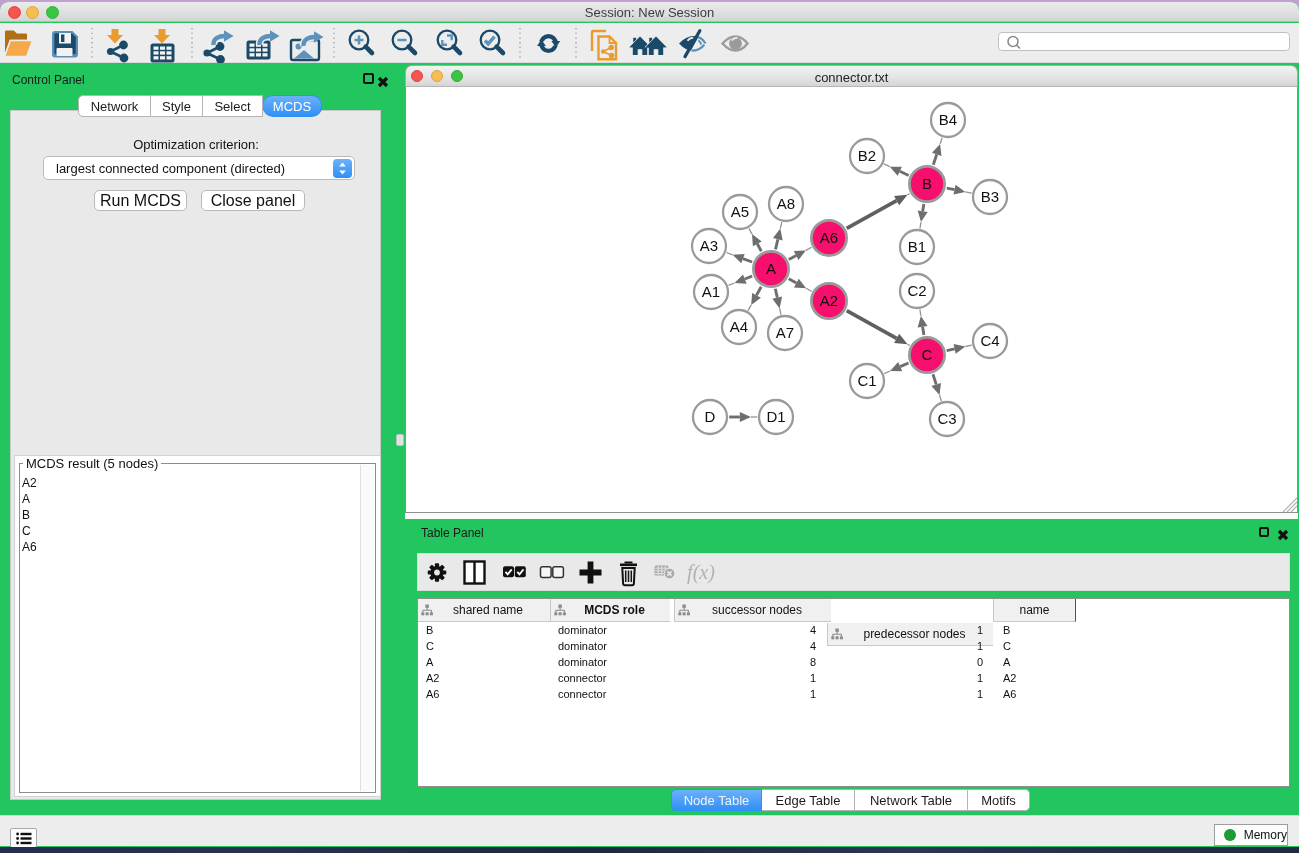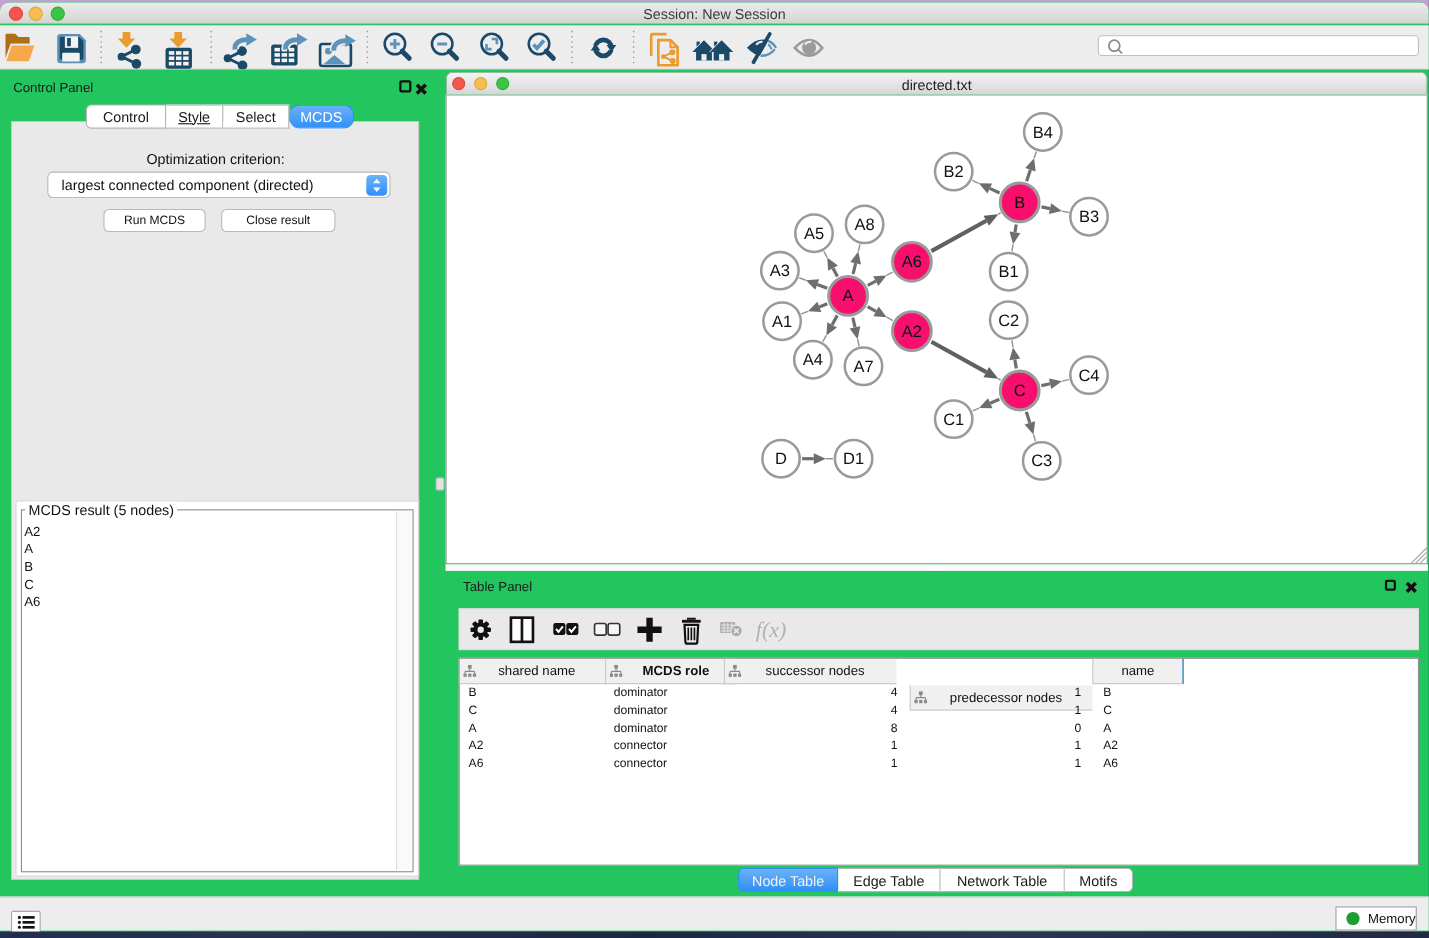--- a/index.html
+++ b/index.html
@@ -36,21 +36,21 @@
 .cptab:first-child { border-left:1px solid #b4b4b4; border-radius:5px 0 0 5px; }
 .cptab:last-child { border-radius:0 5px 5px 0; }
 .cptab.sel { background:linear-gradient(#6cb1f8,#3090f7); color:#fff; border-color:#3090f7; }
 #opt-label { position:absolute; left:0; top:135px; width:392px; text-align:center; font-size:13px; color:#111; }
 #opt-select { position:absolute; left:43px; top:154px; width:312px; height:24px; background:#fff;
   border:1px solid #b9b9b9; border-radius:5px; font-size:13px; color:#111;
   display:flex; align-items:center; padding-left:12px; }
 #opt-spin { position:absolute; right:2px; top:2px; width:19px; height:19px; border-radius:4px;
   background:linear-gradient(#6db2f9,#2e8ff7); }
 .btn { position:absolute; height:21px; background:#fff; border:1px solid #b9b9b9; border-radius:5px;
-  font-size:11px; color:#111; display:flex; align-items:center; justify-content:center; }
+  font-size:16px; color:#111; display:flex; align-items:center; justify-content:center; }
 #btn-run { left:94px; top:188px; width:93px; }
 #btn-close { left:201px; top:188px; width:104px; }
 #mcds-box { position:absolute; left:14px; top:453px; width:367px; height:342px; background:#fff;
   border:1px solid #d2d2d2; }
 #mcds-fs { position:absolute; left:4px; top:7px; right:4px; bottom:3px; border:1px solid #8c8c8c; }
 #mcds-legend { position:absolute; left:3px; top:-8px; background:#fff; padding:0 3px; font-size:13px; color:#111; }
 #mcds-list { position:absolute; left:2px; top:11px; font-size:12px; color:#111; line-height:16px; }
 #mcds-scroll { position:absolute; right:1px; top:1px; width:14px; bottom:1px; background:#fafafa; border-left:1px solid #e0e0e0; }
 
 .grip { position:absolute; background:#e2e2e2; border:1px solid #c2c2c2; border-radius:2px; }
@@ -219,50 +219,50 @@
     </div>
   </div>
 
   <div id="cp-title">Control Panel</div>
   <div id="cp-float"></div>
     <div id="cp-close"><svg width="12" height="12">
         <path d="M2 2 L10 10 M10 2 L2 10" stroke="#111" stroke-width="3.2"></path>
       </svg></div>
   <div id="cp-body"></div>
   <div id="cp-tabs">
-    <div class="cptab" style="width:73px;">Control</div>
-    <div class="cptab" style="width:52px;text-decoration:underline;">Style</div>
+    <div class="cptab" style="width:73px;">Network</div>
+    <div class="cptab" style="width:52px;">Style</div>
     <div class="cptab" style="width:60px;">Select</div>
     <div class="cptab sel" style="width:59px;border-radius:10px;">MCDS</div>
   </div>
   <div id="opt-select">largest connected component (directed)
     <div id="opt-spin"><svg width="19" height="19">
           <path d="M9.5 3.5 L12.8 7.5 h-6.6 z" fill="#fff"></path>
           <path d="M9.5 15.5 L12.8 11.5 h-6.6 z" fill="#fff"></path>
         </svg></div>
   </div>
   <div id="opt-label">Optimization criterion:</div>
   <div class="btn" id="btn-run">Run MCDS</div>
-  <div class="btn" id="btn-close">Close result</div>
+  <div class="btn" id="btn-close">Close panel</div>
   <div id="mcds-box">
     <div id="mcds-fs">
       <div id="mcds-legend">MCDS result (5 nodes)</div>
       <div id="mcds-list">A2<br>A<br>B<br>C<br>A6</div>
       <div id="mcds-scroll"></div>
     </div>
   </div>
 
   <div class="grip" style="left:396px; top:432px; width:8px; height:12px;"></div>
   <div class="grip" style="left:846px; top:512px; width:11px; height:5px;"></div>
 
   <div id="netwin-title">
     <div class="tl t-red" style="width:12px;height:12px;left:5px;"></div>
     <div class="tl t-yel" style="width:12px;height:12px;left:25px;"></div>
     <div class="tl t-grn" style="width:12px;height:12px;left:45px;"></div>
-    <div id="netwin-name">directed.txt</div>
+    <div id="netwin-name">connector.txt</div>
   </div>
   <div id="netwin-body">
     <svg id="graph" width="891" height="425" viewBox="0 0 891 425">
         <path d="M877 425 L891 411 M881 425 L891 415 M885 425 L891 419" stroke="#b0b0b0" stroke-width="1.2"></path>
 <line x1="355.3" y1="164.3" x2="351.3" y2="156.8" stroke="#6e6e6e" stroke-width="2.9"></line>
 <line x1="346.0" y1="147.1" x2="342.9" y2="141.4" stroke="#6e6e6e" stroke-width="1.3" opacity="0.75"></line>
 <polygon points="346.0,147.1 355.7,154.4 346.9,159.2" fill="#6e6e6e"></polygon>
 <line x1="369.5" y1="162.3" x2="371.9" y2="152.3" stroke="#6e6e6e" stroke-width="2.9"></line>
 <line x1="374.3" y1="141.6" x2="375.8" y2="135.2" stroke="#6e6e6e" stroke-width="1.3" opacity="0.75"></line>
 <polygon points="374.3,141.6 376.7,153.4 367.0,151.1" fill="#6e6e6e"></polygon>
@@ -421,21 +421,21 @@
     <div class="th" style="left:132px; width:120px;font-weight:bold;">
         <svg width="12" height="12" style="position:absolute;left:3px;top:5px;">
           <rect x="4.4" y="0.5" width="3.4" height="3.4" fill="#8a8a8a"></rect>
           <path d="M6.1 3.9 v2.4 M1.8 6.3 h8.6 M1.8 6.3 v2 M10.4 6.3 v2" stroke="#8a8a8a" stroke-width="1.1" fill="none"></path>
           <rect x="0.3" y="8.3" width="3" height="3" fill="#8a8a8a"></rect>
           <rect x="4.6" y="8.3" width="3" height="3" fill="#8a8a8a"></rect>
           <rect x="8.9" y="8.3" width="3" height="3" fill="#8a8a8a"></rect>
         </svg>
         <span style="margin-left:8px;">MCDS role</span>
       </div>
-    <div class="th" style="left:240px; width:157px;">
+    <div class="th" style="left:256px; width:157px;">
         <svg width="12" height="12" style="position:absolute;left:3px;top:5px;">
           <rect x="4.4" y="0.5" width="3.4" height="3.4" fill="#8a8a8a"></rect>
           <path d="M6.1 3.9 v2.4 M1.8 6.3 h8.6 M1.8 6.3 v2 M10.4 6.3 v2" stroke="#8a8a8a" stroke-width="1.1" fill="none"></path>
           <rect x="0.3" y="8.3" width="3" height="3" fill="#8a8a8a"></rect>
           <rect x="4.6" y="8.3" width="3" height="3" fill="#8a8a8a"></rect>
           <rect x="8.9" y="8.3" width="3" height="3" fill="#8a8a8a"></rect>
         </svg>
         <span style="margin-left:8px;">successor nodes</span>
       </div>
     <div class="th" style="left:409px; width:166px;margin-top:24px;">

